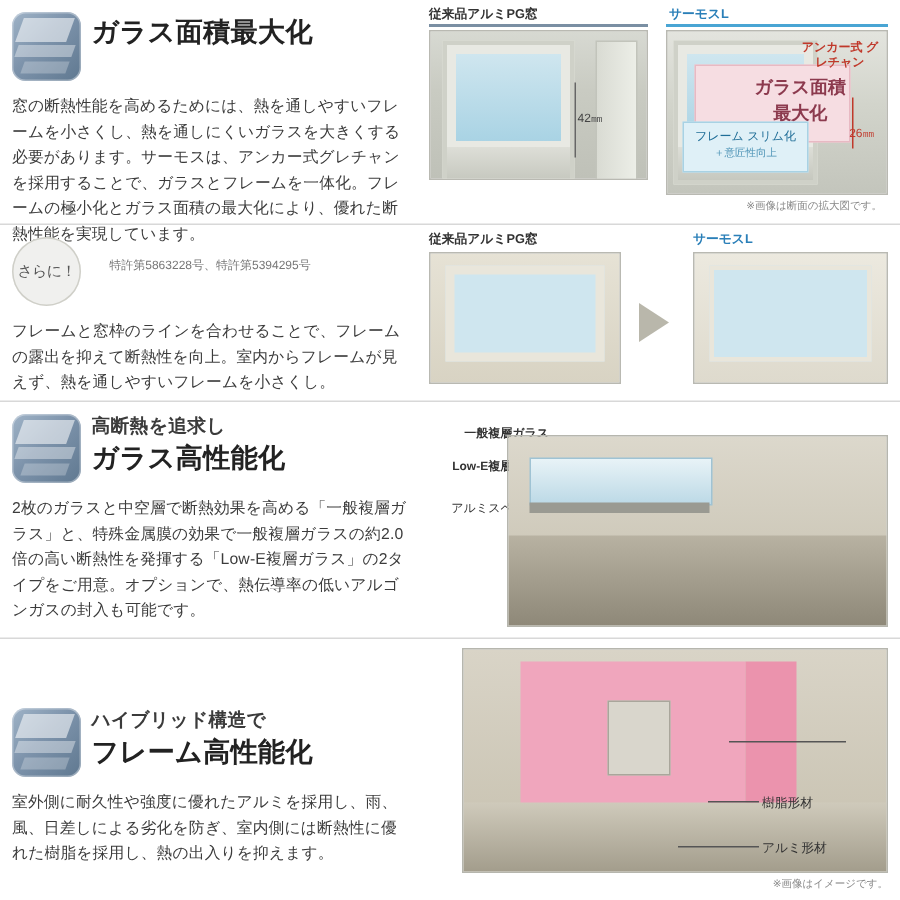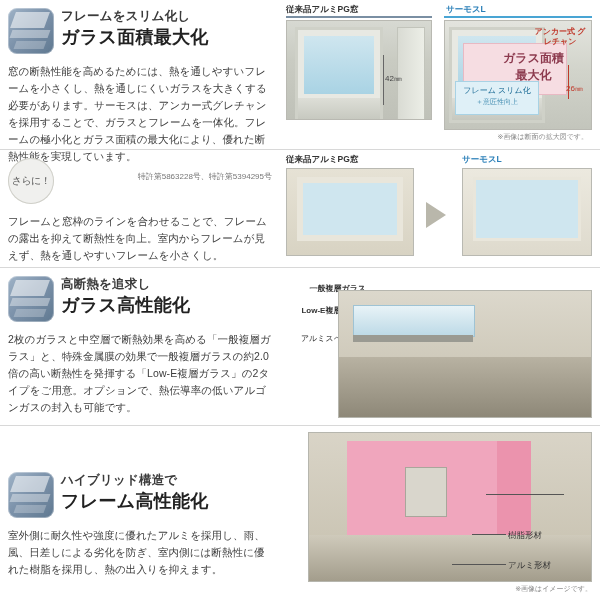--- a/index.html
+++ b/index.html
@@ -45,21 +45,21 @@
     font-size:10px;color:#555;letter-spacing:-.5px;
   }
 
   .titles{padding-top:1px;}
   .t-small{font-size:12.5px;font-weight:bold;color:#3b3b3b;line-height:1.25;letter-spacing:.2px;}
   .t-big{font-size:18px;font-weight:bold;color:#222;line-height:1.25;letter-spacing:.3px;margin-top:1px;}
 
   .body-text{
     margin-top:9px;font-size:10.5px;line-height:1.62;color:#3c3c3c;letter-spacing:.1px;
   }
-  .patent{margin-top:6px;font-size:8px;color:#777;text-align:right;}
+  .patent{margin-top:6px;font-size:8px;color:#777;text-align:center;}
 
   .right{position:absolute;right:0;top:0;bottom:0;left:286px;}
 
   
   .fig1{position:absolute;inset:4px 6px 4px 0;}
   .fig1 .colhead{position:absolute;top:0;font-size:8.5px;font-weight:bold;color:#333;}
   .fig1 .colhead.l{left:0;}
   .fig1 .colhead.r{left:160px;color:#2a7fb8;}
   .fig1 .hl{position:absolute;top:12px;height:2px;background:#7a8fa3;}
   .fig1 .hl.l{left:0;width:146px;}
@@ -139,21 +139,20 @@
 
   <div class="section sec1">
     <div class="left">
       <div class="head">
         <div class="badge">
           <span class="g1"></span>
             <span class="g2"></span>
             <span class="g3"></span>
         </div>
         <div class="titles">
-          <div class="t-small">フレームをスリム化し</div>
           <div class="t-big">ガラス面積最大化</div>
         </div>
       </div>
       <div class="body-text">窓の断熱性能を高めるためには、熱を通しやすいフレームを小さくし、熱を通しにくいガラスを大きくする必要があります。サーモスは、アンカー式グレチャンを採用することで、ガラスとフレームを一体化。フレームの極小化とガラス面積の最大化により、優れた断熱性能を実現しています。</div>
       <div class="patent">特許第5863228号、特許第5394295号</div>
     </div>
 
     <div class="right">
       <div class="fig1">
         <div class="colhead l">従来品アルミPG窓</div>

